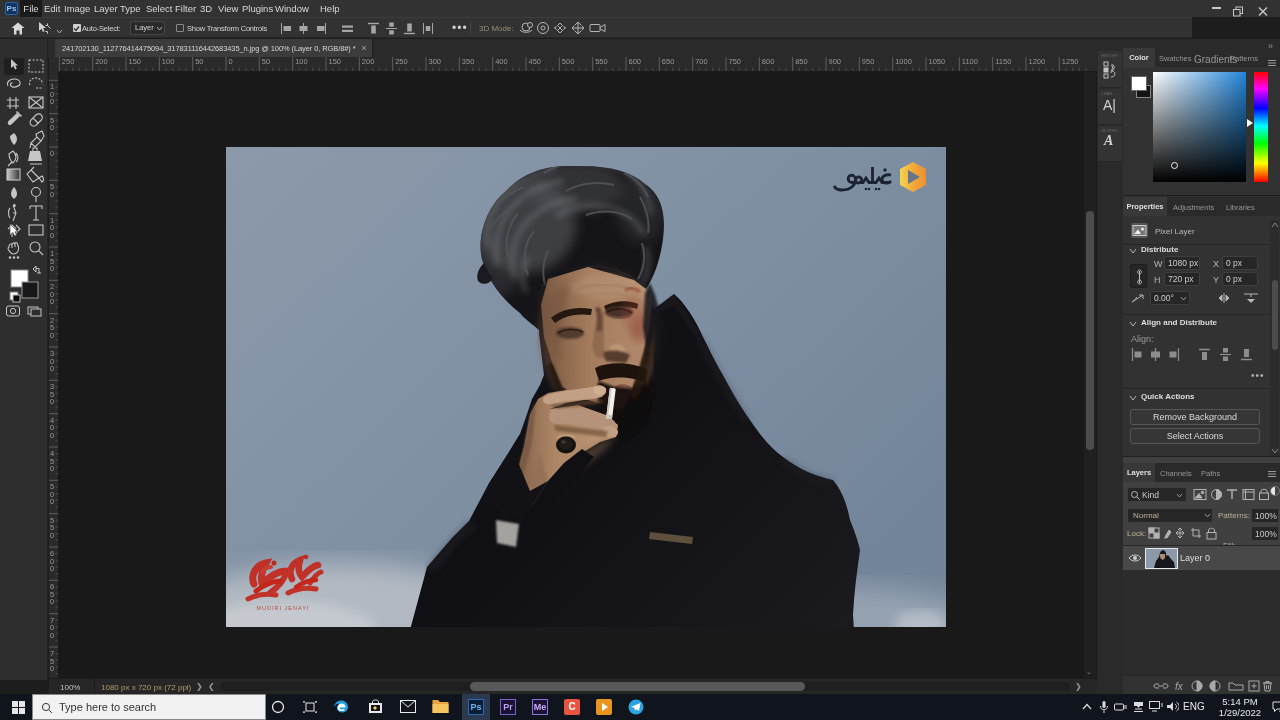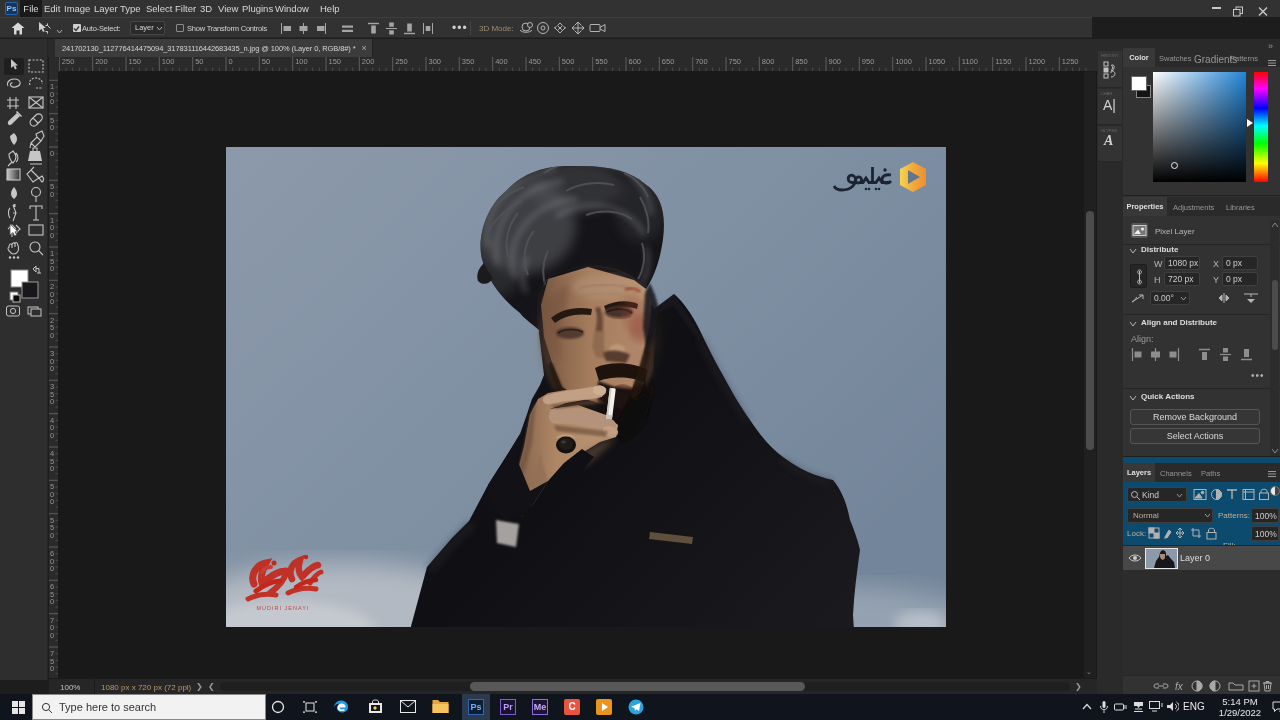--- a/index.html
+++ b/index.html
@@ -1,18 +1,18 @@
 <!DOCTYPE html>
 <html><head><meta charset="utf-8"><style>
 *{margin:0;padding:0;box-sizing:border-box}
 html,body{width:1280px;height:720px;overflow:hidden;background:#1d1d1d;font-family:"Liberation Sans",sans-serif}
 .abs{position:absolute}
 #menubar{position:absolute;left:0;top:0;width:1280px;height:17px;background:#323232;color:#d8d8d8;font-size:11px}
 #menubar .mi{position:absolute;top:0;height:17px;line-height:17px;font-size:9.5px}
-#optbar{position:absolute;left:0;top:17px;width:1092px;height:21px;background:#323232;border-top:1px solid #3d3d3d;border-bottom:1px solid #272727}
+#optbar{position:absolute;left:0;top:17px;width:1192px;height:21px;background:#323232;border-top:1px solid #3d3d3d;border-bottom:1px solid #272727}
 #tabbar{position:absolute;left:0;top:39px;width:1280px;height:18px;background:#2a2a2a}
 #toolbar{position:absolute;left:0;top:39px;width:48px;height:641px;background:#2e2e2e;border-right:1px solid #242424}
 #canvasarea{position:absolute;left:49px;top:57px;width:1048px;height:637px;background:#191919}
 #rpanels{position:absolute;left:1097px;top:39px;width:183px;height:655px;background:#2a2a2a}
 #taskbar{position:absolute;left:0;top:694px;width:1280px;height:26px;background:#10141c}
 </style></head>
 <body>
 <div id="menubar">
 <div class="mi" style="left:5px;top:2px;width:13px;height:13px;background:#10355f;border:1px solid #2a66b0;border-radius:2px;color:#9ec3ee;font-size:8px;line-height:12px;text-align:center;font-weight:bold">Ps</div>
 <div class="mi" style="left:20px;width:22px;background:#1a1a1a;text-align:center">File</div>
@@ -792,21 +792,21 @@
   <div class="abs" style="left:147px;top:24px;width:9px;height:237px;background:#2c2c2c"></div>
   <div class="abs" style="left:148.5px;top:84px;width:6px;height:70px;background:#4c4c4c;border-radius:3px"></div>
   <svg class="abs" style="left:148px;top:26px" width="8" height="6">
         <path d="M1 5 L4 1 L7 5" fill="none" stroke="#888"></path>
       </svg>
   <svg class="abs" style="left:148px;top:252px" width="8" height="6">
         <path d="M1 1 L4 5 L7 1" fill="none" stroke="#888"></path>
       </svg>
 </div>
 
-<div class="abs" style="left:26px;top:417px;width:157px;height:238px;background:#0c4a6e;border-top:1px solid #1f1f1f">
+<div class="abs" style="left:26px;top:417px;width:157px;height:238px;background:#404040;border-top:1px solid #1f1f1f">
   <div class="abs" style="left:0;top:6px;width:157px;height:19px;background:#2a2a2a">
     <div class="abs" style="left:0;top:0;width:32px;height:19px;background:#383838;color:#e0e0e0;font-size:7.5px;line-height:19px;text-align:center;font-weight:bold">Layers</div>
     <div class="abs" style="left:37px;top:6px;color:#969696;font-size:7.5px">Channels</div>
     <div class="abs" style="left:78px;top:6px;color:#969696;font-size:7.5px">Paths</div>
     <div class="abs" style="left:145px;top:8px;width:8px;height:1px;background:#9a9a9a;box-shadow:0 2.5px #9a9a9a,0 5px #9a9a9a"></div>
   </div>
   <div class="abs" style="left:4px;top:30px;width:60px;height:15px;background:#262626;border:1px solid #3f3f3f;border-radius:2px">
     <svg class="abs" style="left:2px;top:2px" width="11" height="11">
           <circle cx="4.5" cy="4.5" r="3" fill="none" stroke="#bbb"></circle>
           <path d="M7 7 L10 10" stroke="#bbb"></path>

